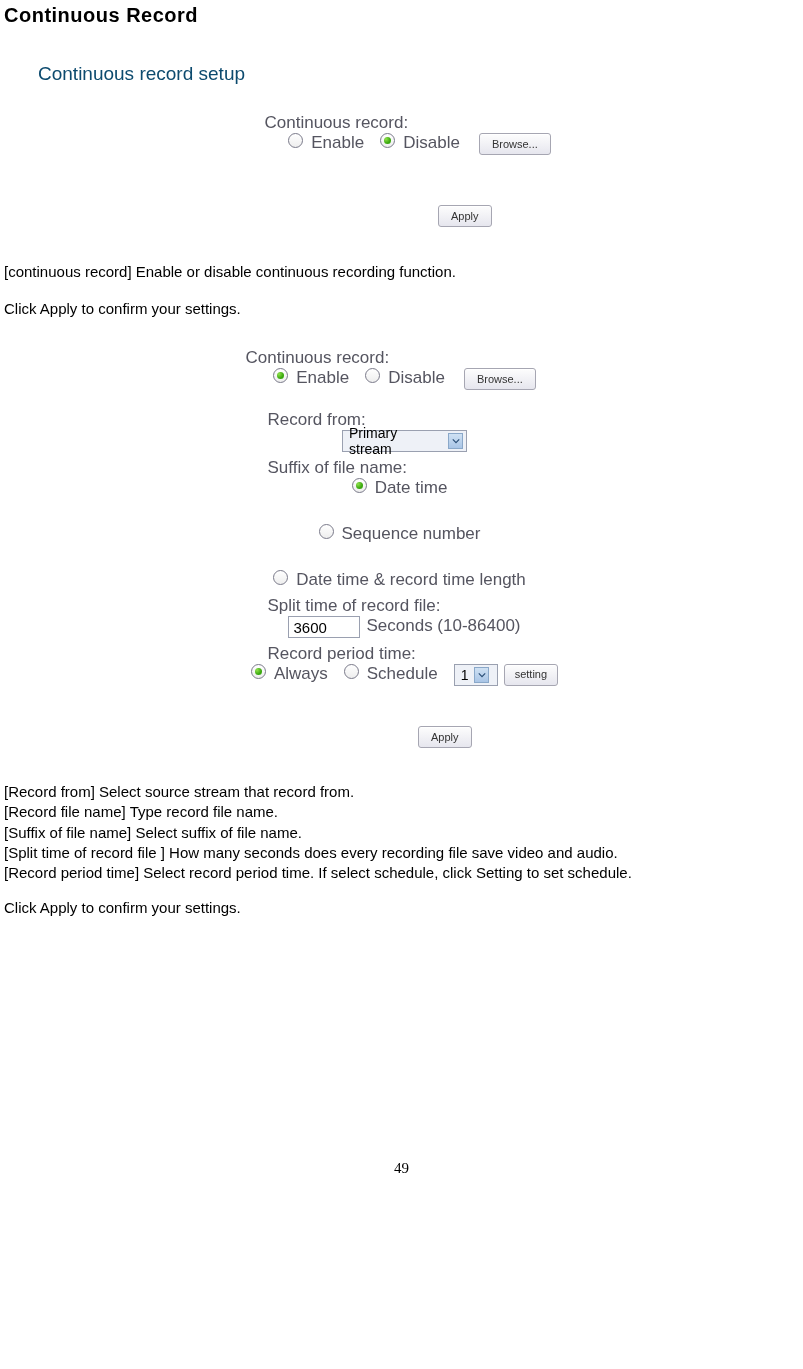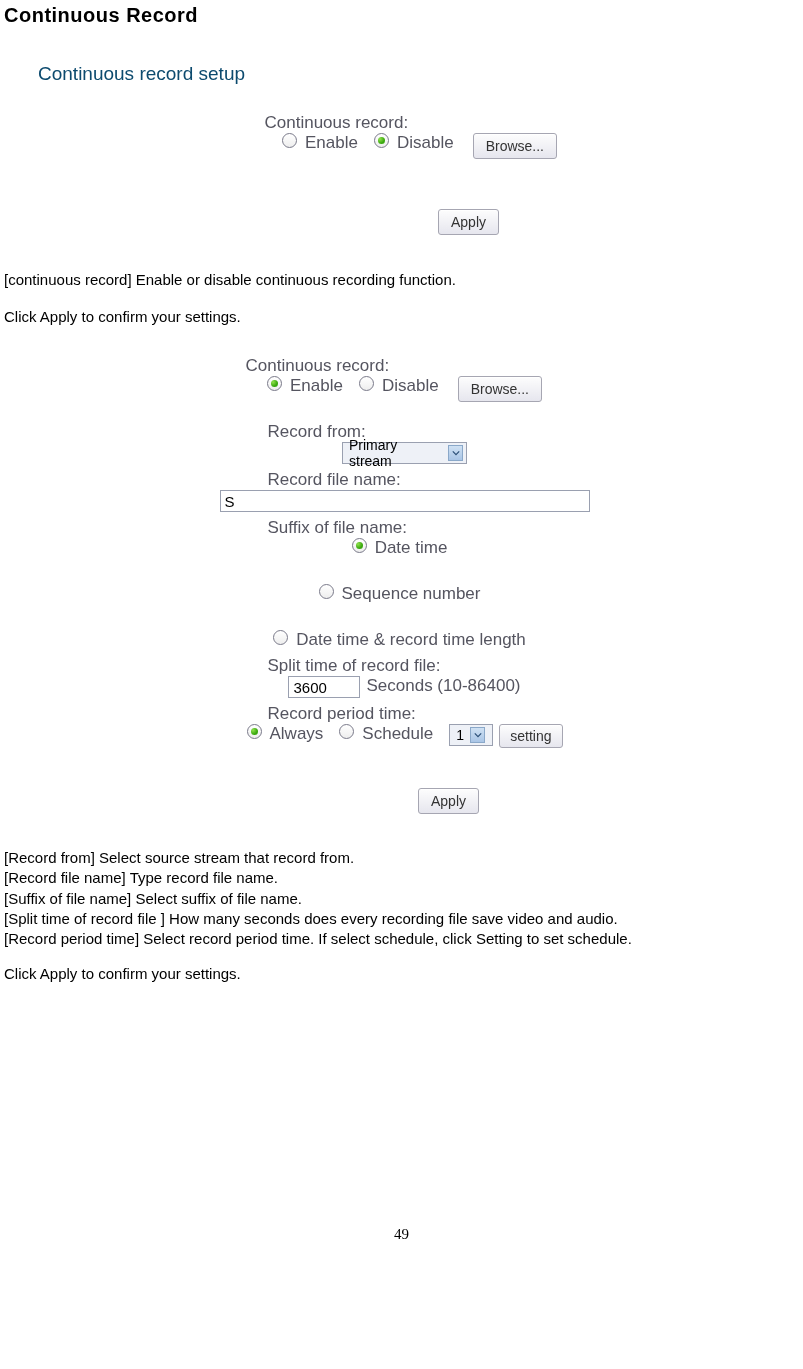--- a/index.html
+++ b/index.html
@@ -73,21 +73,21 @@
     height: 7px;
     border-radius: 50%;
     background: radial-gradient(circle at 30% 30%, #8fe24a, #3aa80f 60%);
     display: block;
   }
   .btn {
     display: inline-block;
     border: 1px solid #a6a6b2;
     background: linear-gradient(#fdfdfd,#e6e6ee);
     padding: 4px 12px;
-    font-size: 14px;
+    font-size: 11px;
     color: #333;
     border-radius: 3px;
     box-shadow: inset 0 1px 0 #fff;
   }
   .text-input {
     border: 1px solid #9aa0b0;
     height: 22px;
     font-size: 15px;
     padding: 0 4px;
     background: #fff;
@@ -193,26 +193,20 @@
           <span>Primary stream</span>
           <span class="sel-arrow">
             <svg viewBox="0 0 10 6">
                   <path d="M1 1 L5 5 L9 1" fill="none" stroke="#2b4f77" stroke-width="1.5"></path>
                 </svg>
           </span>
         </span>
       </div>
     </div>
 
-    <div class="row">
-      <div class="lbl indent-lbl">Record file name:</div>
-      <div class="ctrl">
-        <input class="text-input" style="width: 370px;" value="S">
-      </div>
-    </div>
 
     <div class="row">
       <div class="lbl indent-lbl">Suffix of file name:</div>
       <div class="ctrl">
         <span class="radio checked"></span>
         <span class="r-label">Date time</span>
       </div>
     </div>
     <div class="row">
       <div class="lbl indent-lbl">&nbsp;</div>

